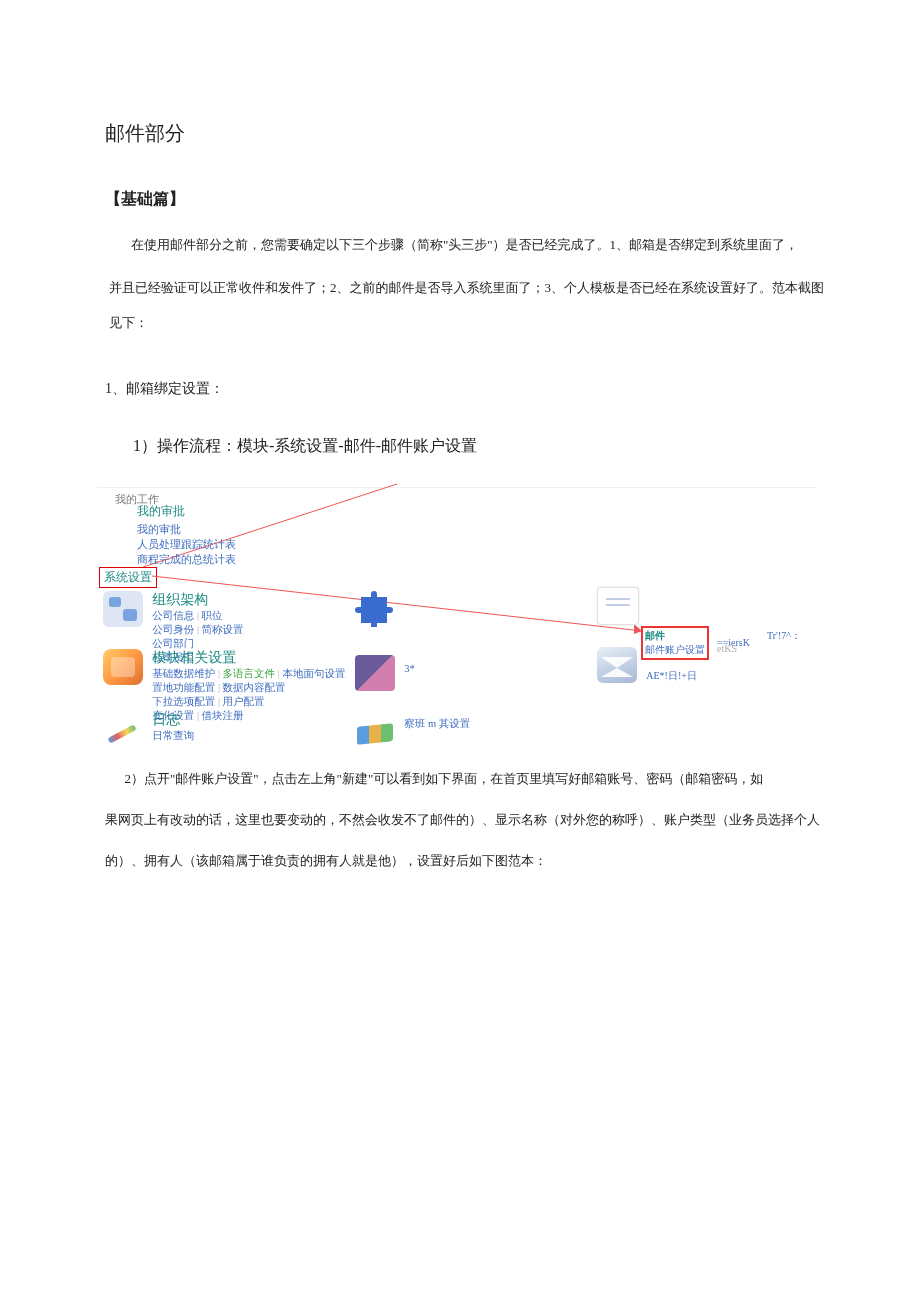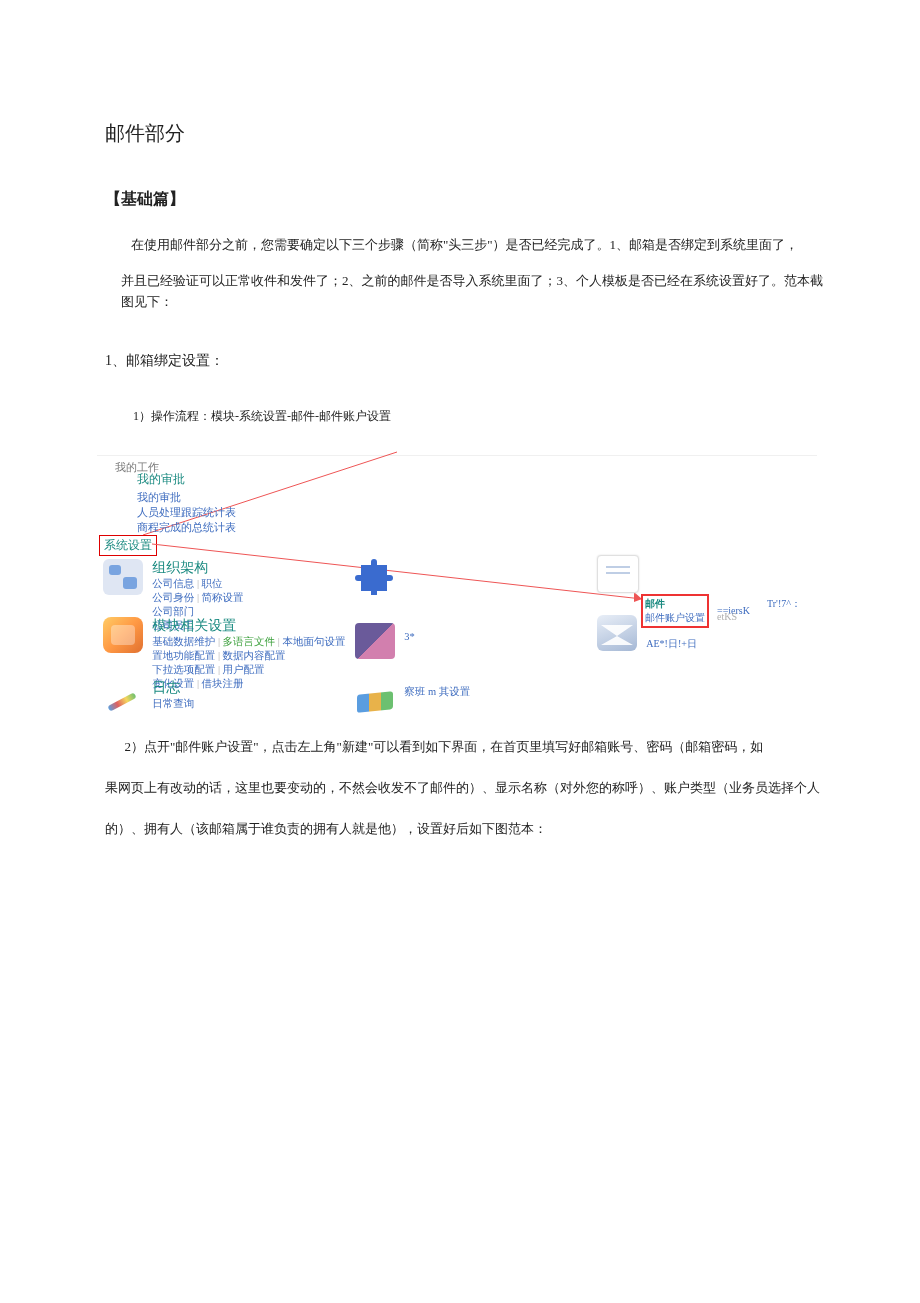--- a/index.html
+++ b/index.html
@@ -27,29 +27,29 @@
     margin: 0 0 20px 0;
   }
   .para {
     font-size: 13px;
     line-height: 30px;
     text-indent: 2em;
     margin: 0 0 10px 0;
   }
   .para2 {
     font-size: 13px;
-    line-height: 21px;
-    margin: 0 0 40px 16px;
+    line-height: 35px;
+    margin: 0 0 40px 4px;
   }
   .h3 {
     font-size: 14px;
     margin: 0 0 38px 0;
   }
   .step {
-    font-size: 12px;
+    font-size: 16px;
     margin: 8px 0 30px 28px;
   }
 
   
   .shot {
     width: 720px;
     height: 258px;
     margin: 0 0 20px -8px;
     position: relative;
     background: #fff;

